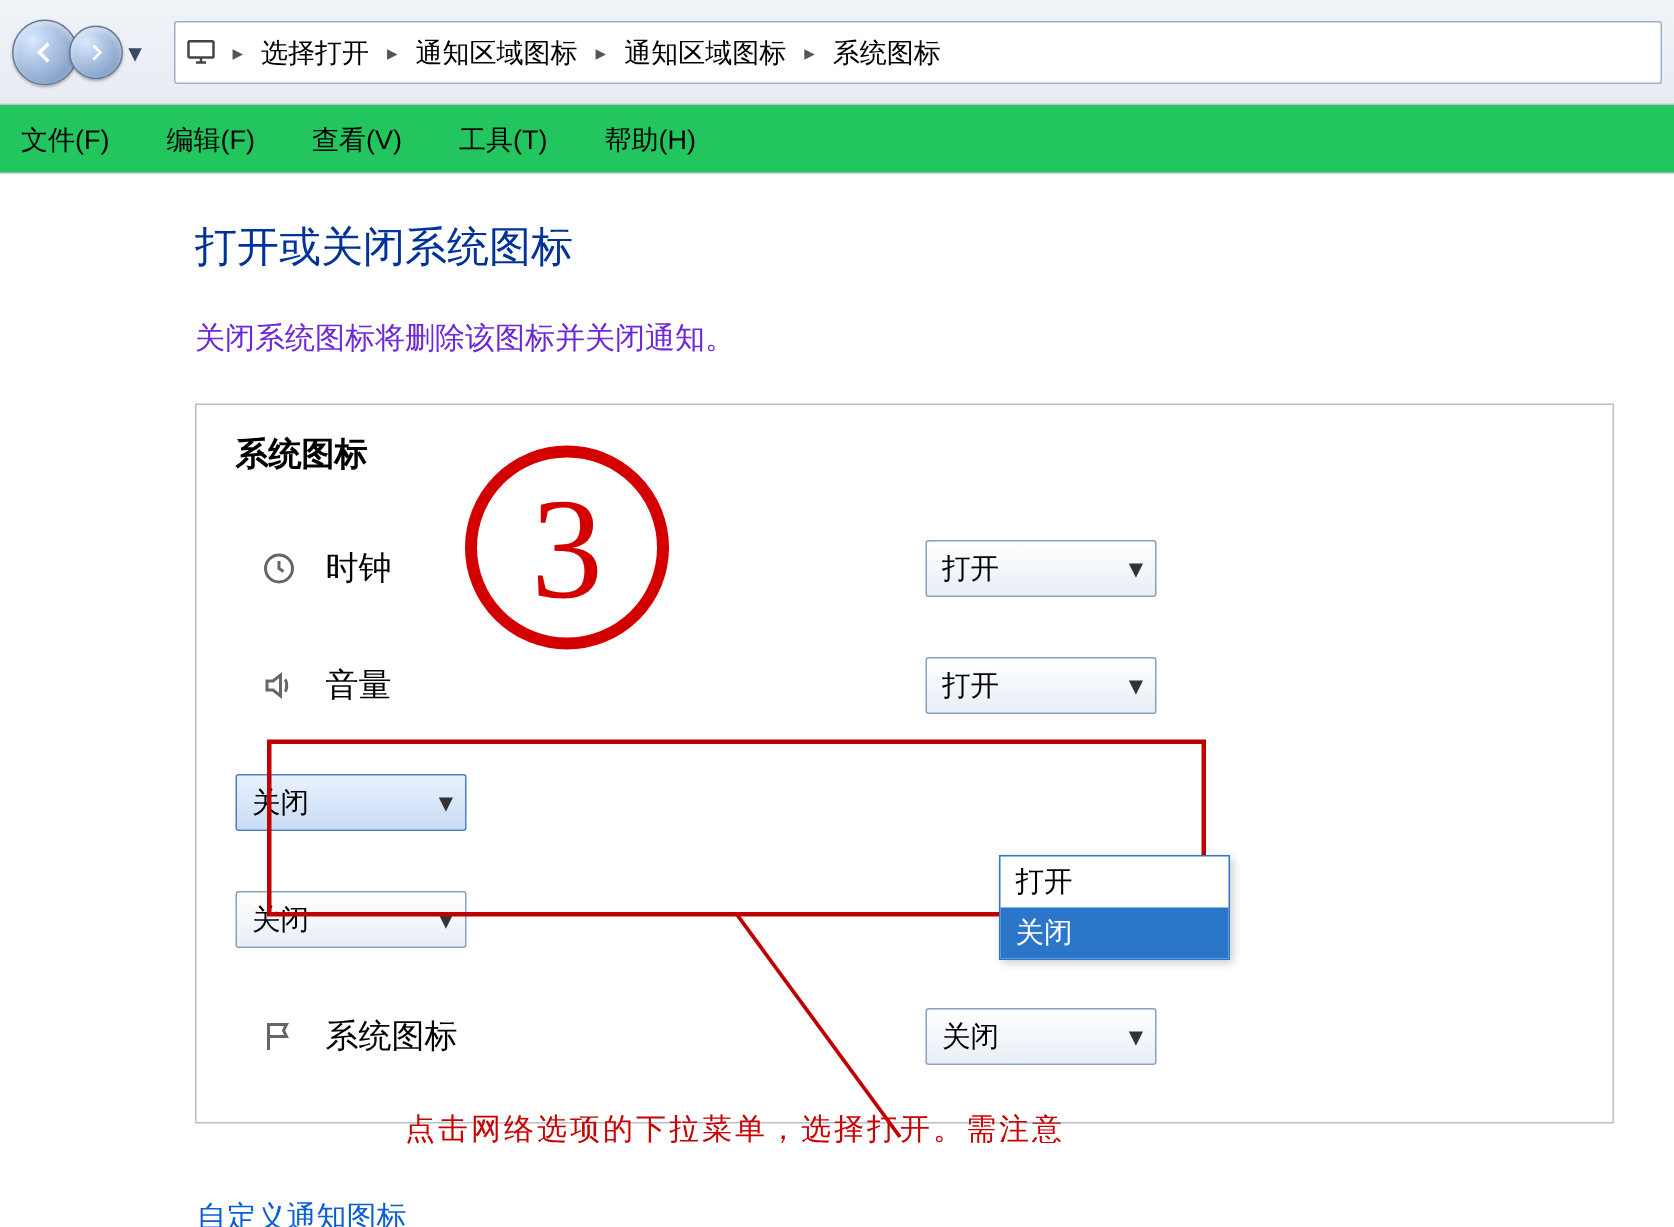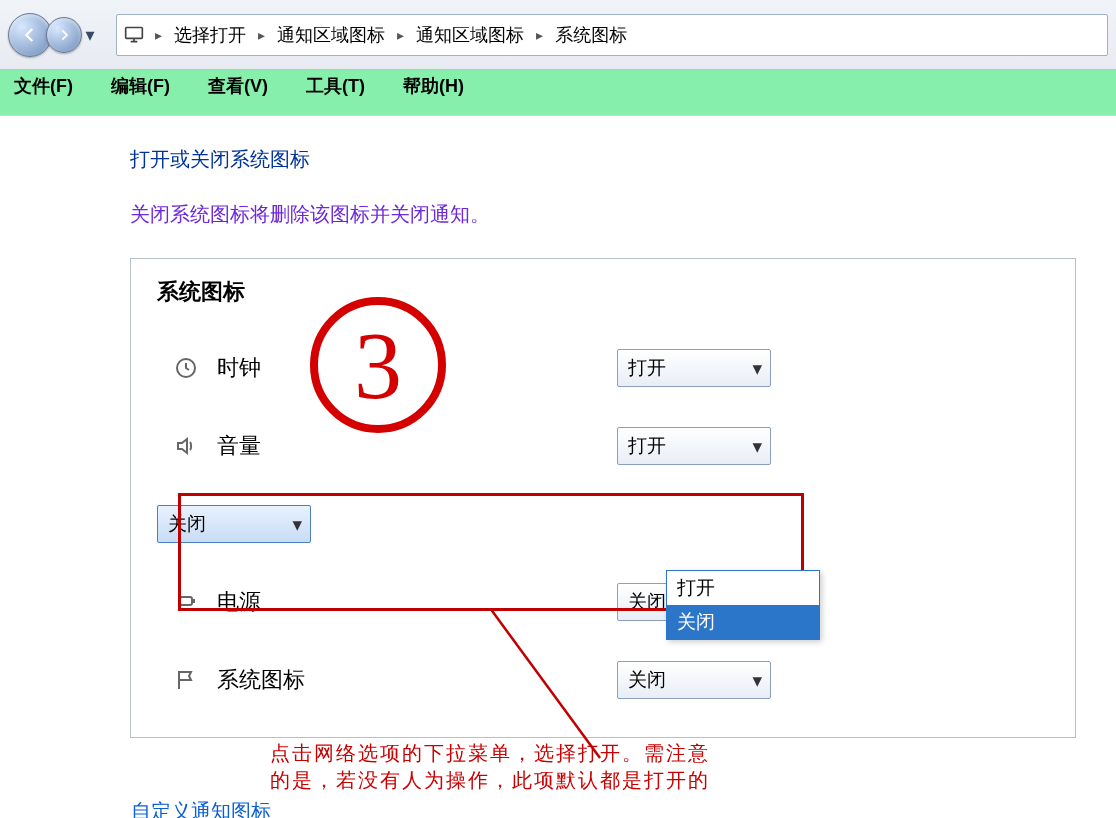--- a/index.html
+++ b/index.html
@@ -73,38 +73,37 @@
   }
   .crumb-sep {
     color: #555;
     padding: 0 6px;
     font-size: 14px;
   }
 
   
   .menubar {
     height: 46px;
-    background: #86efac;
+    background: #22c55e;
     border-bottom: 1px solid #d0d6de;
     display: flex;
-    align-items: flex-start;
+    align-items: center;
     padding: 0 8px;
     gap: 26px;
-    font-weight: bold;
   }
   .menu-item { padding: 4px 6px; }
 
   
   .content {
     padding: 30px 40px 0 130px;
     position: relative;
   }
   .page-title {
     color: #003399;
-    font-size: 20px;
+    font-size: 28px;
     font-weight: 400;
     margin-bottom: 28px;
   }
   .page-desc {
     font-size: 20px;
     margin-bottom: 30px;
     color:#6d28d9;
   }
 
   .settings-box {
@@ -325,29 +324,20 @@
     <div class="setting-row">
       <div class="row-action">
         <div class="combo" style="background:linear-gradient(to bottom,#e8f2ff,#c8dcf4);border-color:#4a80c0;">
           <span>关闭</span>
           <span class="caret">▾</span>
         </div>
       </div>
     </div>
 
     <div class="setting-row">
-      <div class="row-left">
-        <span class="row-icon">
-          <svg width="24" height="24" viewBox="0 0 24 24" fill="none" stroke="#666" stroke-width="2">
-              <rect x="6" y="7" width="12" height="8" rx="2"></rect>
-              <path d="M18 10h2v2h-2"></path>
-            </svg>
-        </span>
-        <span>电源</span>
-      </div>
       <div class="row-action">
         <div class="combo">
           <span>关闭</span>
           <span class="caret">▾</span>
         </div>
       </div>
     </div>
 
     <div class="setting-row">
       <div class="row-left">
@@ -378,16 +368,15 @@
   <div class="opt">打开</div>
   <div class="opt selected">关闭</div>
 </div>
 
 <svg class="anno-line" width="140" height="160">
   <line x1="10" y1="0" x2="120" y2="150" stroke="#c00000" stroke-width="2.5"></line>
 </svg>
 
 <div class="anno-text">
   <span>点击网络选项的下拉菜单，选择打开。需注意</span><br>
-  <span>的是，若没有人为操作，此项默认都是打开的</span>
 </div>
 
 <div class="bottom-link">自定义通知图标</div>
 
 </body></html>

